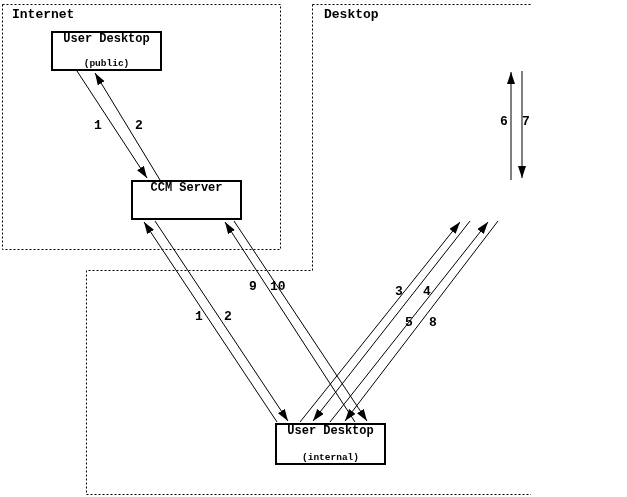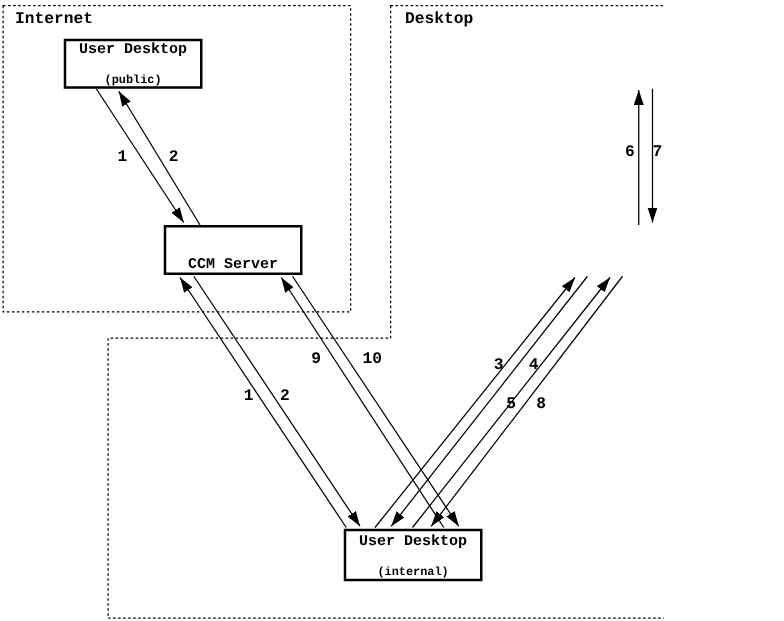--- a/index.html
+++ b/index.html
@@ -15,21 +15,21 @@
   svg.wires { position: absolute; left: 0; top: 0; z-index: 1; }
   .node {
     position: absolute;
     z-index: 2;
     background: #ffffff;
     border: 2px solid #000000;
     box-sizing: border-box;
     display: flex;
     flex-direction: column;
     align-items: center;
-    justify-content: flex-end;
+    justify-content: space-between;
     text-align: center;
   }
   .node .title {
     font-size: 12px;
     font-weight: bold;
     white-space: nowrap;
     line-height: 13px;
     letter-spacing: 0px;
   }
   .node .subtitle {
@@ -104,21 +104,21 @@
   <div class="node" style="left:275px; top:423px; width:111px; height:42px;">
     <span class="title">User Desktop</span>
     <span class="subtitle">(internal)</span>
   </div>
 
   <span class="flow-label" style="left:94px;  top:119px;">1</span>
   <span class="flow-label" style="left:135px; top:119px;">2</span>
   <span class="flow-label" style="left:500px; top:115px;">6</span>
   <span class="flow-label" style="left:522px; top:115px;">7</span>
   <span class="flow-label" style="left:249px; top:280px;">9</span>
-  <span class="flow-label" style="left:290px; top:280px;">10</span>
+  <span class="flow-label" style="left:270px; top:280px;">10</span>
   <span class="flow-label" style="left:195px; top:310px;">1</span>
   <span class="flow-label" style="left:224px; top:310px;">2</span>
   <span class="flow-label" style="left:395px; top:285px;">3</span>
   <span class="flow-label" style="left:423px; top:285px;">4</span>
   <span class="flow-label" style="left:405px; top:316px;">5</span>
   <span class="flow-label" style="left:429px; top:316px;">8</span>
 
 </div>
 
 </body></html>

